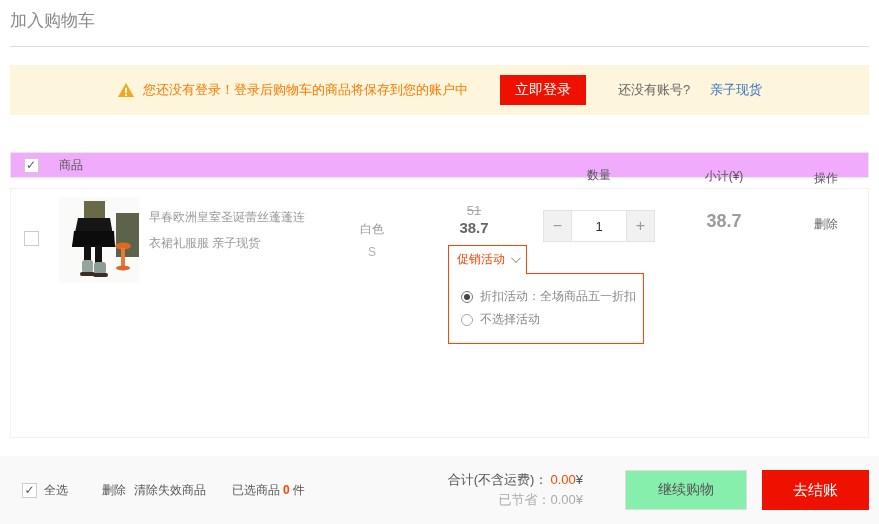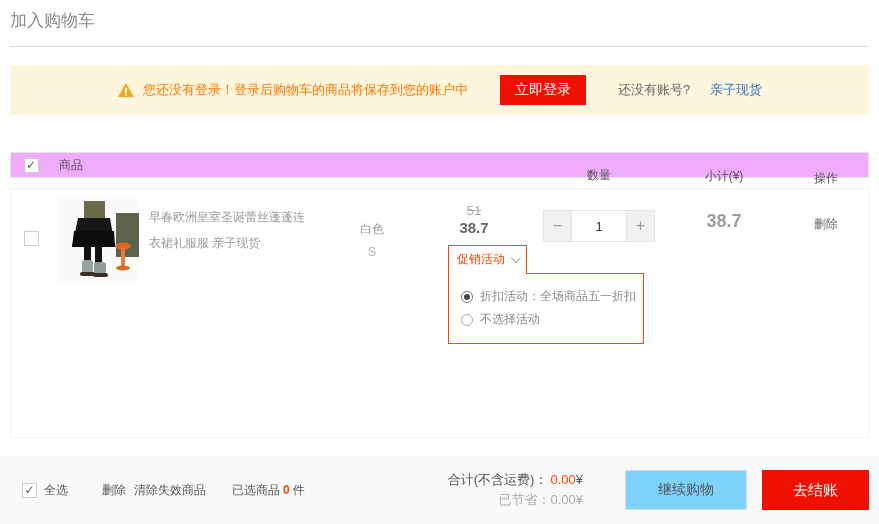--- a/index.html
+++ b/index.html
@@ -113,21 +113,21 @@
   .footer .flink { margin-left:34px; color:#555; cursor:pointer; text-decoration:none; }
   .footer .flink + .flink { margin-left:8px; }
   .selected-info { margin-left:26px; color:#555; }
   .selected-info .cnt { color:var(--accent-orange,#ff4400); font-weight:bold; padding:0 3px; }
   .totals { margin-left:auto; text-align:right; margin-right:42px; line-height:20px; }
   .total-line { color:#555; font-size:13px; }
   .tval { color:var(--accent-orange,#ff4400); font-size:13px; padding-left:3px; }
   .tcur { color:#555; }
   .saved-line { color:#aaa; font-size:13px; }
   .continue-btn {
-    width:122px; height:40px; background:#7dd3fc; border:1px solid #ddd; color:#555;
+    width:122px; height:40px; background:#86efac; border:1px solid #ddd; color:#555;
     font-size:14px; cursor:pointer; font-family:inherit; margin-right:15px;
   }
   .checkout-btn {
     width:107px; height:40px; background:var(--accent-red,#ee1100); border:none; color:#fff;
     font-size:15px; cursor:pointer; font-family:inherit;
   }
 </style>
 </head>
 <body style="--accent-red: #ee1100; --accent-orange: #ff4400; --warn-orange: #ff7700; --link-blue: #3a75c4;">
 

